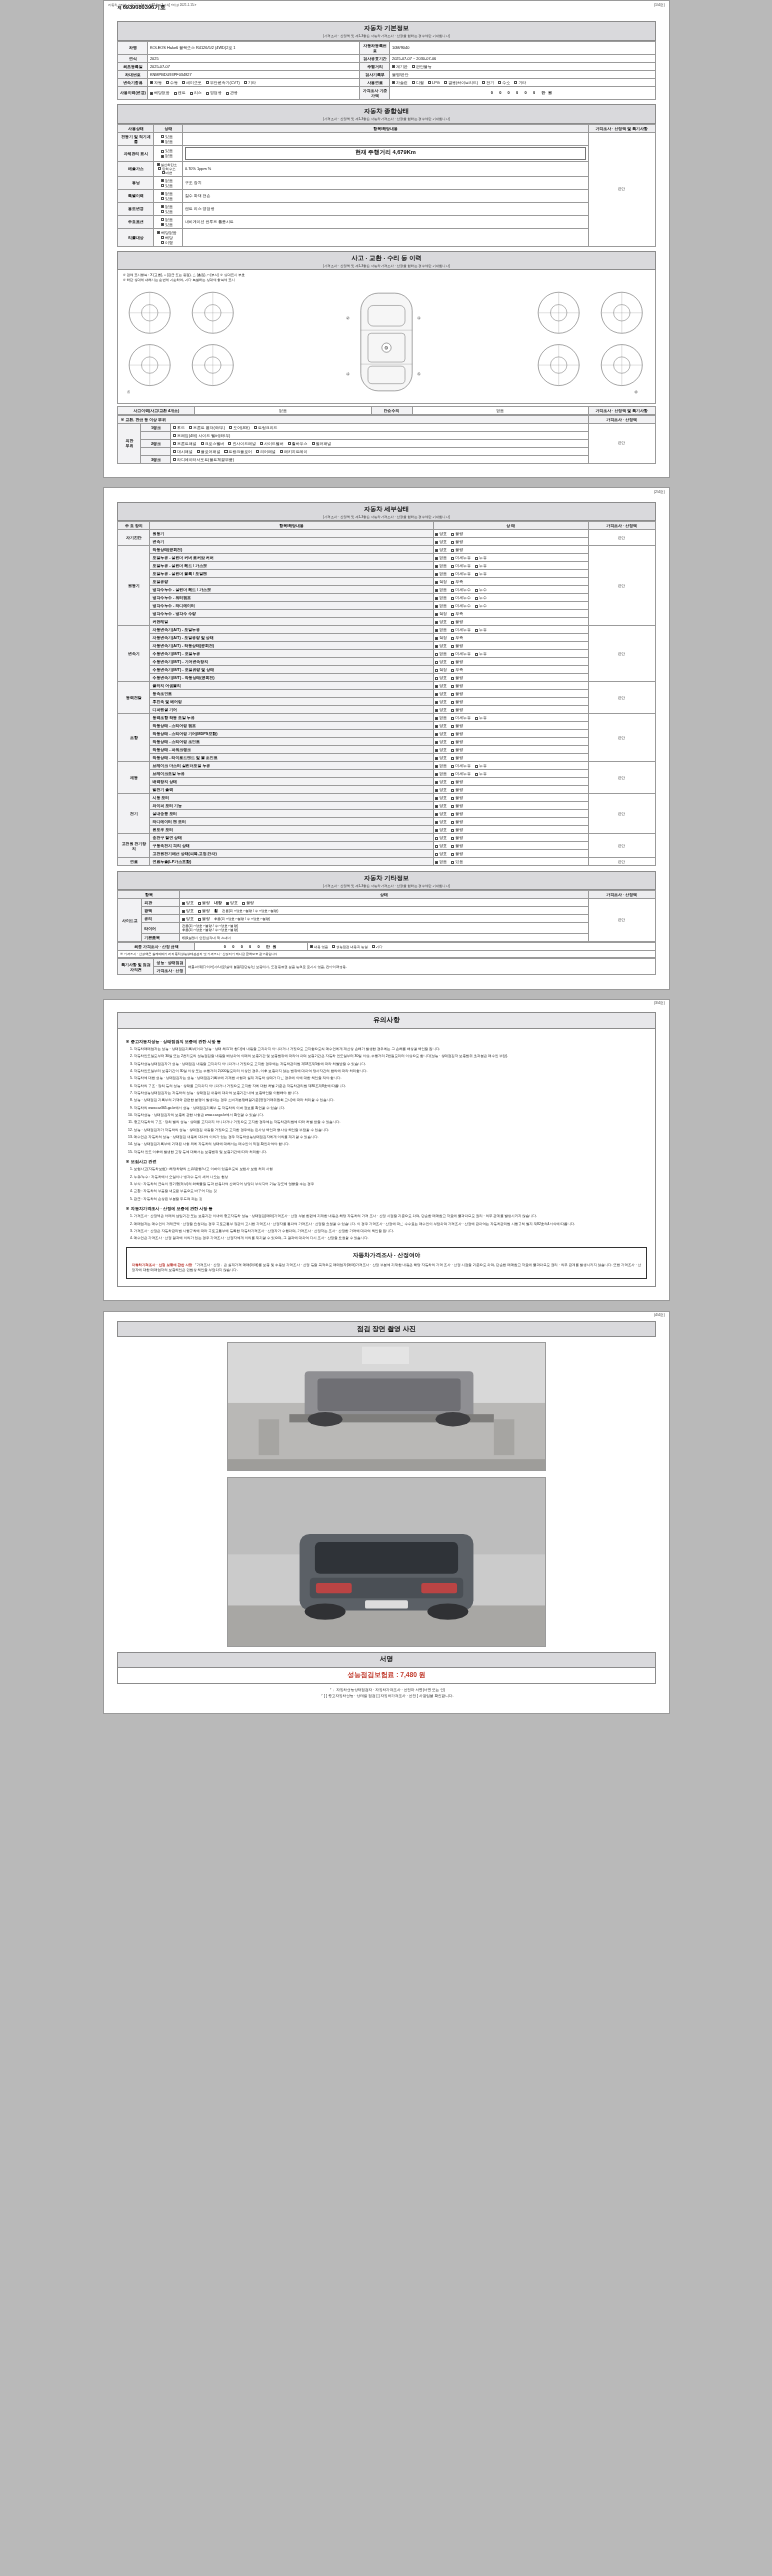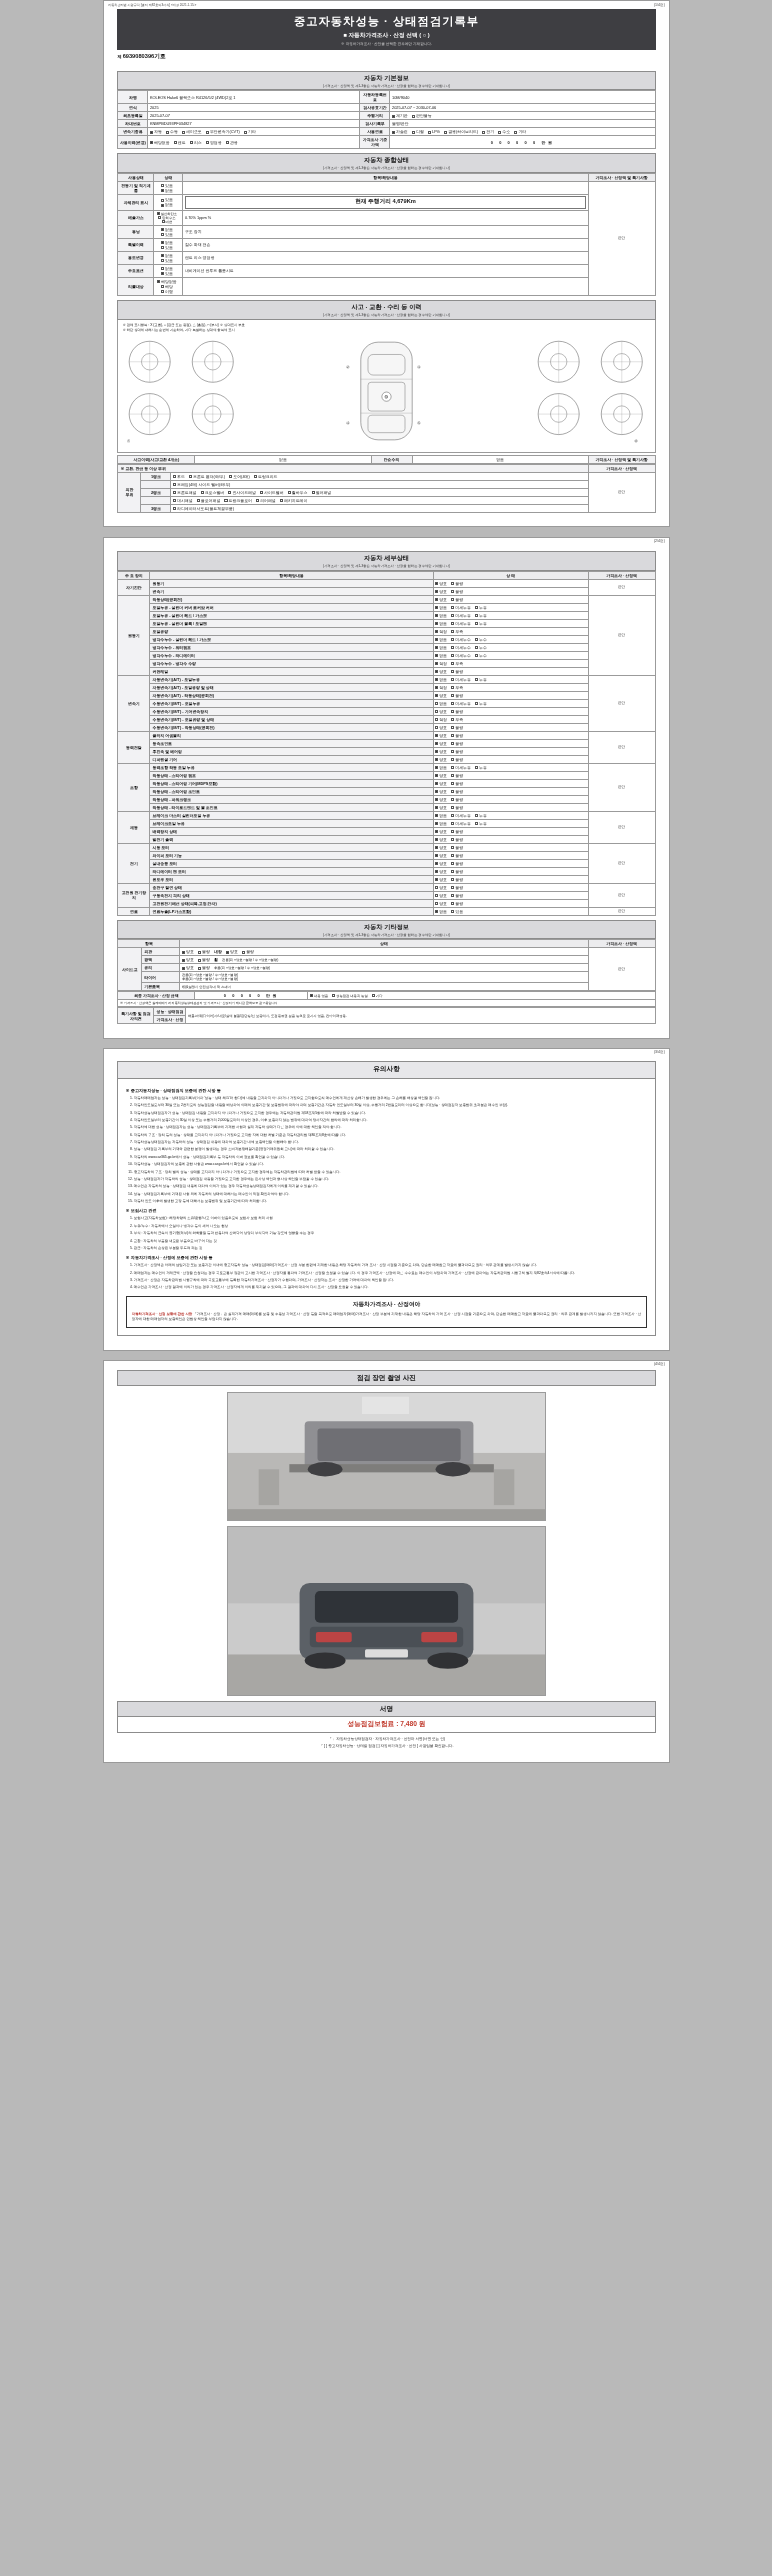--- a/index.html
+++ b/index.html
@@ -129,25 +129,20 @@
   .bold { font-weight:bold; }
   .mt4 { margin-top:2.1px; }
 </style>
 </head>
 <body>
 
 <div class="page">
   <div class="corner-note-left">자동차관리법 시행규칙 [별지 제82호의3서식] &lt;개정 2021.1.15.&gt;</div>
   <div class="corner-note">(1/4면)</div>
 
-  <div class="title-wrap">
-    <div class="title-main">중고자동차성능 · 상태점검기록부</div>
-    <div class="title-sub">■ 자동차가격조사 · 산정 선택 ( ○ )</div>
-    <div class="title-sub2">※ 자동차가격조사 · 산정을 선택한 경우에만 기재합니다.</div>
-  </div>
 
   <div class="serial">
     <span>제</span>
     <span class="big">6939080396기호</span>
   </div>
 
   <div class="page-pad">
 
     <div class="sec-head">
       <span>자동차 기본정보</span>

